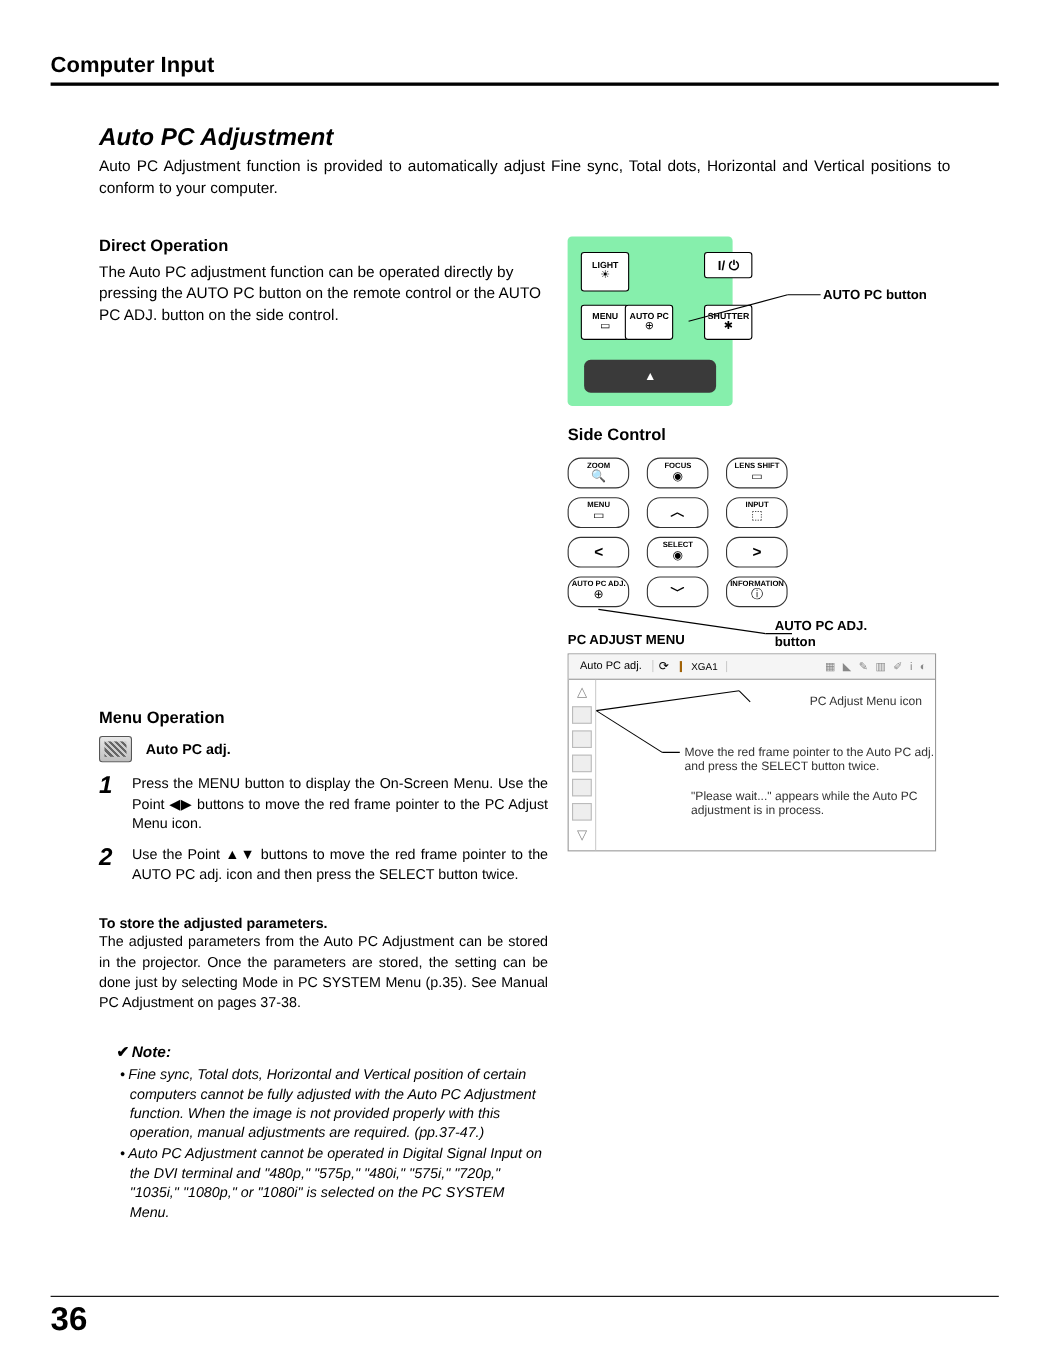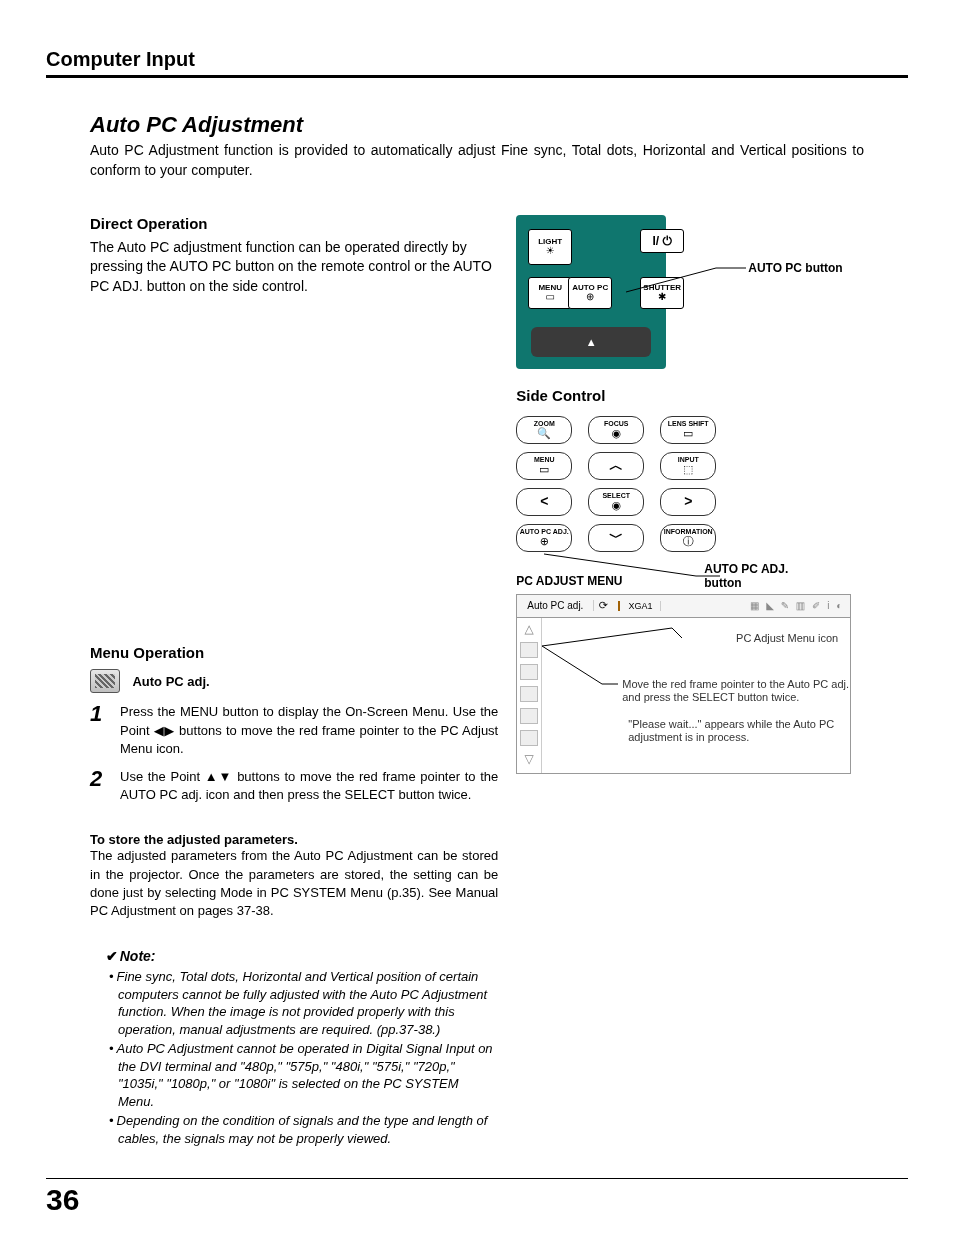--- a/index.html
+++ b/index.html
@@ -117,21 +117,21 @@
   .menu-icon::after {
     content:""; position:absolute; left:4px; top:4px; width:20px; height:14px;
     background: repeating-linear-gradient(45deg,#666,#666 2px,#ccc 2px,#ccc 4px);
   }
   .menu-label { font-size: 13px; font-weight: bold; vertical-align: middle;}
   .spacer-lg { height: 348px; }
 
   
   .fig-remote {
     width: 150px; height: 154px;
-    background: #0f766e;
+    background: #86efac;
     border-radius: 4px;
     position: relative;
     margin-bottom: 10px;
   }
   .rbtn {
     position: absolute; background:#fff; border:1px solid #000;
     font-size: 8px; font-weight: bold; text-align:center;
     display:flex; flex-direction:column; align-items:center; justify-content:center;
     border-radius:3px;
   }
@@ -241,23 +241,22 @@
           <div class="step-text">Use the Point ▲▼ buttons to move the red frame pointer to the AUTO PC adj. icon and then press the SELECT button twice.</div>
         </div>
 
         <div class="store-h">To store the adjusted parameters.</div>
         <div class="store-t">The adjusted parameters from the Auto PC Adjustment can be stored in the projector. Once the parameters are stored, the setting can be done just by selecting Mode in PC SYSTEM Menu (p.35). See Manual PC Adjustment on pages 37-38.</div>
 
         <div class="note-h">
           <span class="check">✔</span><span>Note:</span>
         </div>
         <ul class="note-list">
-          <li>Fine sync, Total dots, Horizontal and Vertical position of certain computers cannot be fully adjusted with the Auto PC Adjustment function. When the image is not provided properly with this operation, manual adjustments are required. (pp.37-38.)</li>
+          <li>Fine sync, Total dots, Horizontal and Vertical position of certain computers cannot be fully adjusted with the Auto PC Adjustment function. When the image is not provided properly with this operation, manual adjustments are required. (pp.37-47.)</li>
           <li>Auto PC Adjustment cannot be operated in Digital Signal Input on the DVI terminal and "480p," "575p," "480i," "575i," "720p," "1035i," "1080p," or "1080i" is selected on the PC SYSTEM Menu.</li>
-          <li>Depending on the condition of signals and the type and length of cables, the signals may not be properly viewed.</li>
         </ul>
       </div>
 
       <div class="right">
 
         <div class="remote-wrap">
           <div class="fig-remote">
             <div class="rbtn light">
                 <span>LIGHT</span>
                 <span class="ic">☀</span>

